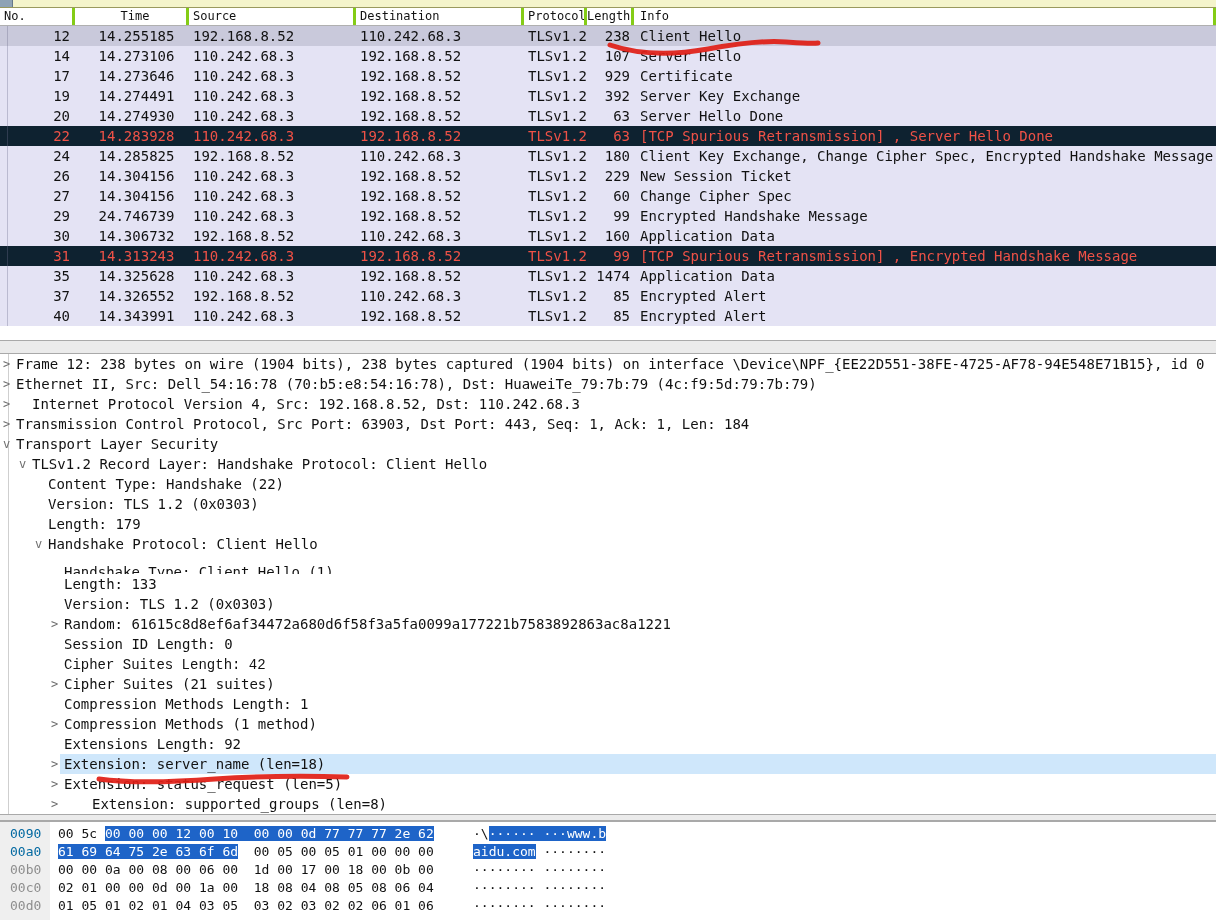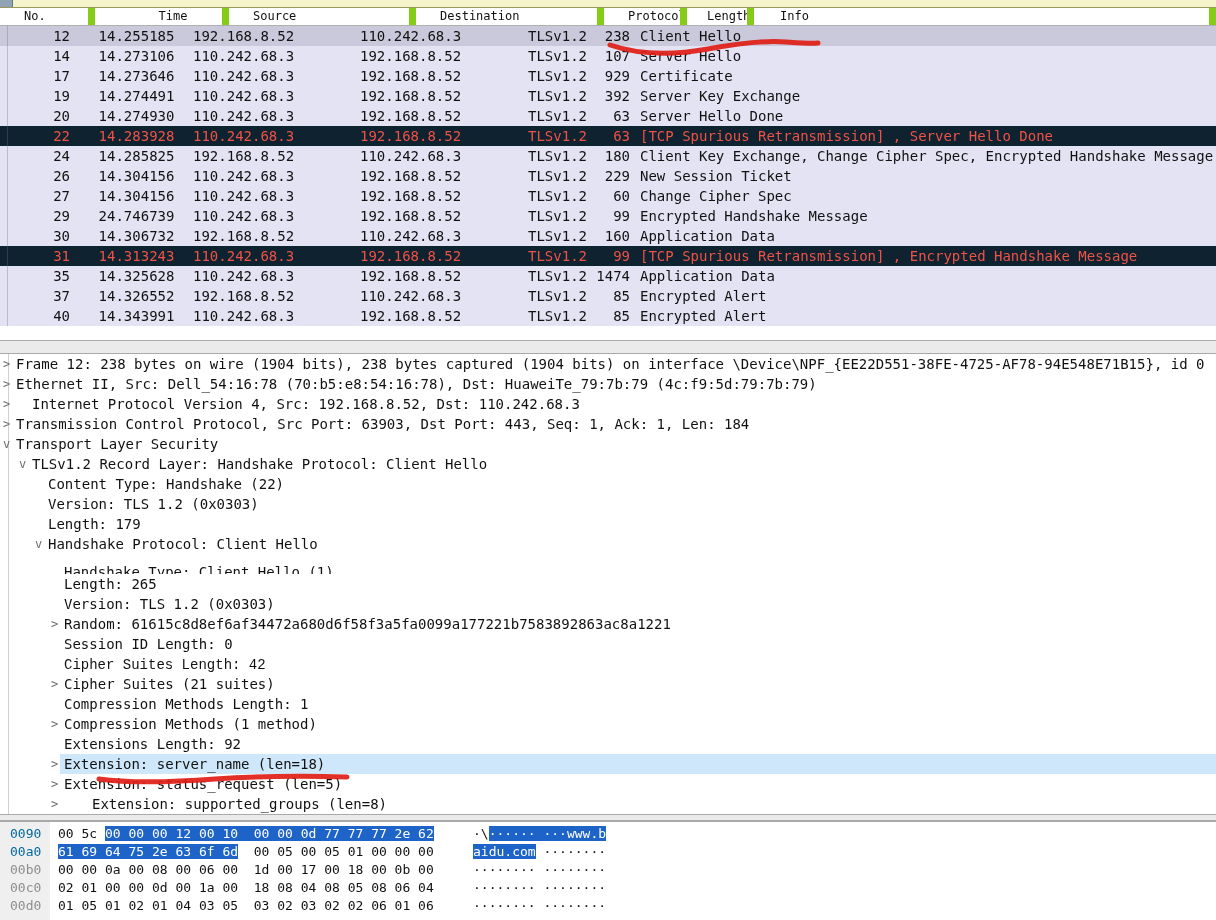--- a/index.html
+++ b/index.html
@@ -8,21 +8,21 @@
     position:relative; overflow:hidden; background:#fff;
     font-family:"DejaVu Sans Mono","Liberation Mono",monospace;
     color:#111;
   }
   
   .filter-strip { height:8px; background:var(--strip-bg,#f4f4cb); border-bottom:1px solid #99995e; position:relative; }
   .filter-icon { position:absolute; left:0; top:0; width:13px; height:7px; background:#8fa3b5; border-right:1px solid #66788a; }
   
   .packet-list { height:332px; background:#fff; position:relative; }
   .pl-header { display:flex; height:18px; background:#fff; border-bottom:1px solid #b0b0b0; font-size:12px; line-height:17px; }
-  .pl-h { border-right:7px solid #84cc16; white-space:nowrap; overflow:hidden;margin-left:20px; }
+  .pl-h { border-right:3px solid #84cc16; white-space:nowrap; overflow:hidden; }
   .pl-rows { position:relative; }
   .pl-rows::before { content:""; position:absolute; left:7px; top:0; bottom:0; width:1px; background:rgba(110,110,140,.35); z-index:5; }
   .pl-row { display:flex; height:20px; font-size:14px; line-height:20px; background:var(--row-normal,#e4e3f4); }
   .pl-row.selected { background:var(--row-selected,#c9c9db); }
   .pl-row.bad { background:var(--row-bad,#0e2230); color:var(--row-bad-text,#ef5247); }
   .pl-row > span, .pl-h { display:block; }
   .c-no    { width:75px;  text-align:right; padding-right:5px; }
   .c-time  { width:114px; padding-left:9px;text-align:center; }
   .c-src   { width:167px; padding-left:4px; }
   .c-dst   { width:168px; padding-left:4px; }
@@ -217,21 +217,21 @@
     <div class="drow"><span class="darrow" style="left: 3px;">&gt;</span><span class="dtext" style="padding-left: 16px;">Ethernet II, Src: Dell_54:16:78 (70:b5:e8:54:16:78), Dst: HuaweiTe_79:7b:79 (4c:f9:5d:79:7b:79)</span></div>
     <div class="drow"><span class="darrow" style="left: 3px;">&gt;</span><span class="dtext" style="padding-left: 32px;">Internet Protocol Version 4, Src: 192.168.8.52, Dst: 110.242.68.3</span></div>
     <div class="drow"><span class="darrow" style="left: 3px;">&gt;</span><span class="dtext" style="padding-left: 16px;">Transmission Control Protocol, Src Port: 63903, Dst Port: 443, Seq: 1, Ack: 1, Len: 184</span></div>
     <div class="drow"><span class="darrow" style="left: 3px;">v</span><span class="dtext" style="padding-left: 16px;">Transport Layer Security</span></div>
     <div class="drow"><span class="darrow" style="left: 19px;">v</span><span class="dtext" style="padding-left: 32px;">TLSv1.2 Record Layer: Handshake Protocol: Client Hello</span></div>
     <div class="drow"><span class="dtext" style="padding-left: 48px;">Content Type: Handshake (22)</span></div>
     <div class="drow"><span class="dtext" style="padding-left: 48px;">Version: TLS 1.2 (0x0303)</span></div>
     <div class="drow"><span class="dtext" style="padding-left: 48px;">Length: 179</span></div>
     <div class="drow"><span class="darrow" style="left: 35px;">v</span><span class="dtext" style="padding-left: 48px;">Handshake Protocol: Client Hello</span></div>
     <div class="drow"><span class="dtext" style="padding-left: 64px; margin-top: 8px;">Handshake Type: Client Hello (1)</span></div>
-    <div class="drow"><span class="dtext" style="padding-left: 64px;">Length: 265</span></div>
+    <div class="drow"><span class="dtext" style="padding-left: 64px;">Length: 133</span></div>
     <div class="drow"><span class="dtext" style="padding-left: 64px;">Version: TLS 1.2 (0x0303)</span></div>
     <div class="drow"><span class="darrow" style="left: 51px;">&gt;</span><span class="dtext" style="padding-left: 64px;">Random: 61615c8d8ef6af34472a680d6f58f3a5fa0099a177221b7583892863ac8a1221</span></div>
     <div class="drow"><span class="dtext" style="padding-left: 64px;">Session ID Length: 0</span></div>
     <div class="drow"><span class="dtext" style="padding-left: 64px; font-family: Liberation Mono, monospace;">Cipher Suites Length: 42</span></div>
     <div class="drow"><span class="darrow" style="left: 51px;">&gt;</span><span class="dtext" style="padding-left: 64px;">Cipher Suites (21 suites)</span></div>
     <div class="drow"><span class="dtext" style="padding-left: 64px;">Compression Methods Length: 1</span></div>
     <div class="drow"><span class="darrow" style="left: 51px;">&gt;</span><span class="dtext" style="padding-left: 64px;">Compression Methods (1 method)</span></div>
     <div class="drow"><span class="dtext" style="padding-left: 64px;">Extensions Length: 92</span></div>
     <div class="drow"><div class="dhl" style="left: 60px;"></div><span class="darrow" style="left: 51px;">&gt;</span><span class="dtext" style="padding-left: 64px;">Extension: server_name (len=18)</span></div>
     <div class="drow"><span class="darrow" style="left: 51px;">&gt;</span><span class="dtext" style="padding-left: 64px;">Extension: status_request (len=5)</span></div>

